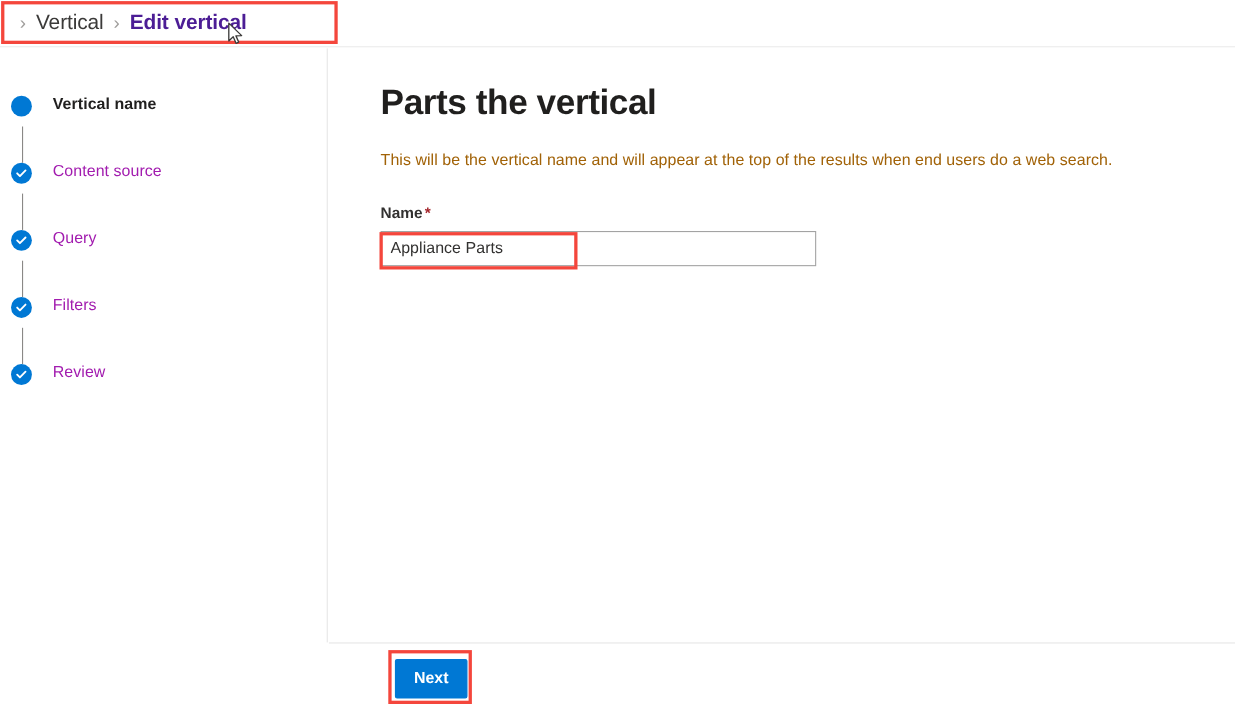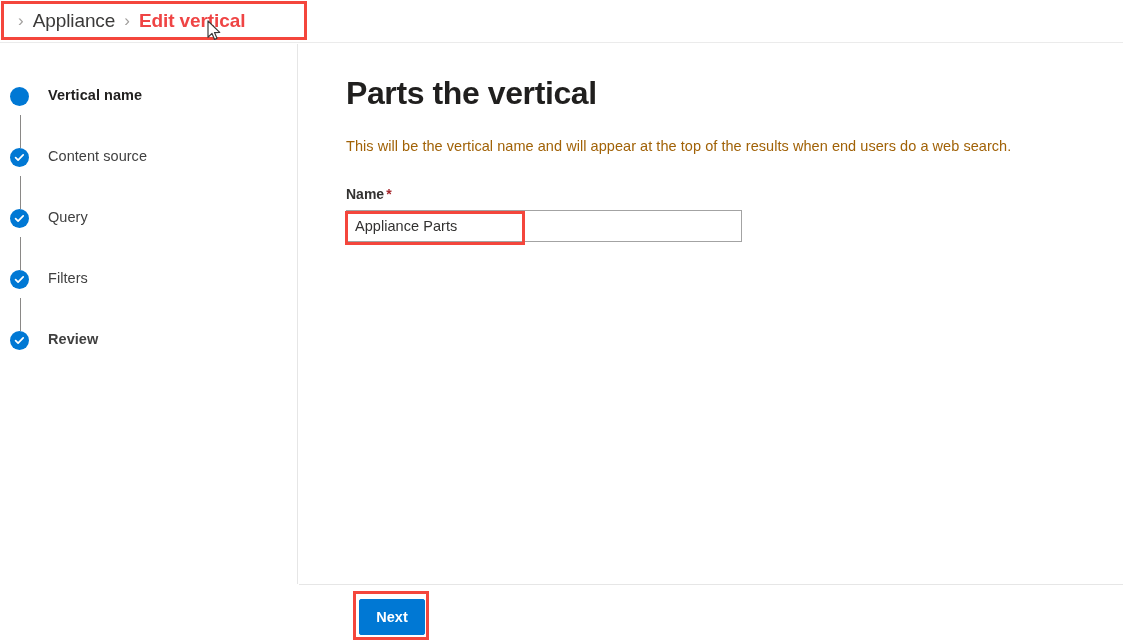--- a/index.html
+++ b/index.html
@@ -44,21 +44,21 @@
     white-space: nowrap;
   }
   .crumb-sep {
     color: #a19f9d;
     font-size: 17px;
     margin: 0 9px;
     font-weight: 400;
     user-select: none;
   }
   .crumb-current {
-    color: #ef4444;
+    color: #4c1d95;
     font-size: 19px;
     font-weight: bold;
     letter-spacing: -0.1px;
     white-space: nowrap;
   }
 
   
   #wizard-sidebar {
     position: absolute;
     left: 0;
@@ -69,21 +69,21 @@
     padding-top: 43px;
   }
   .step-row {
     position: relative;
     display: flex;
     align-items: flex-start;
     height: 28px;
     padding-left: 10px;
     margin-bottom: 33px;
   }
-  .step-row:last-child { margin-bottom: 0; font-weight: bold; }
+  .step-row:last-child { margin-bottom: 0; }
   .step-marker {
     position: relative;
     width: 19px;
     height: 19px;
     flex: 0 0 19px;
     border-radius: 50%;
     background: #0078d4;
     display: flex;
     align-items: center;
     justify-content: center;
@@ -93,21 +93,21 @@
     position: absolute;
     left: 19.5px;
     width: 1.5px;
     background: #8a8886;
     top: 28px;
     height: 33px;
   }
   .step-label {
     margin-left: 19px;
     font-size: 14.5px;
-    color: #404040;
+    color: #a21caf;
     letter-spacing: 0.05px;
     white-space: nowrap;
   }
   .step-row.current .step-label {
     color: #201f1e;
     font-weight: bold;
   }
 
   
   #main-content {
@@ -232,21 +232,21 @@
     z-index: 60;
     pointer-events: none;
   }
 </style>
 </head>
 <body>
 
 <div id="breadcrumb-bar">
   <nav id="breadcrumb">
     <span class="crumb-sep">›</span>
-    <span class="crumb-link">Appliance</span>
+    <span class="crumb-link">Vertical</span>
     <span class="crumb-sep">›</span>
     <span class="crumb-current">Edit vertical</span>
   </nav>
 </div>
 
 <aside id="wizard-sidebar">
 
   <div class="step-row current">
     <span class="step-marker"></span>
     <span class="step-connector"></span>

